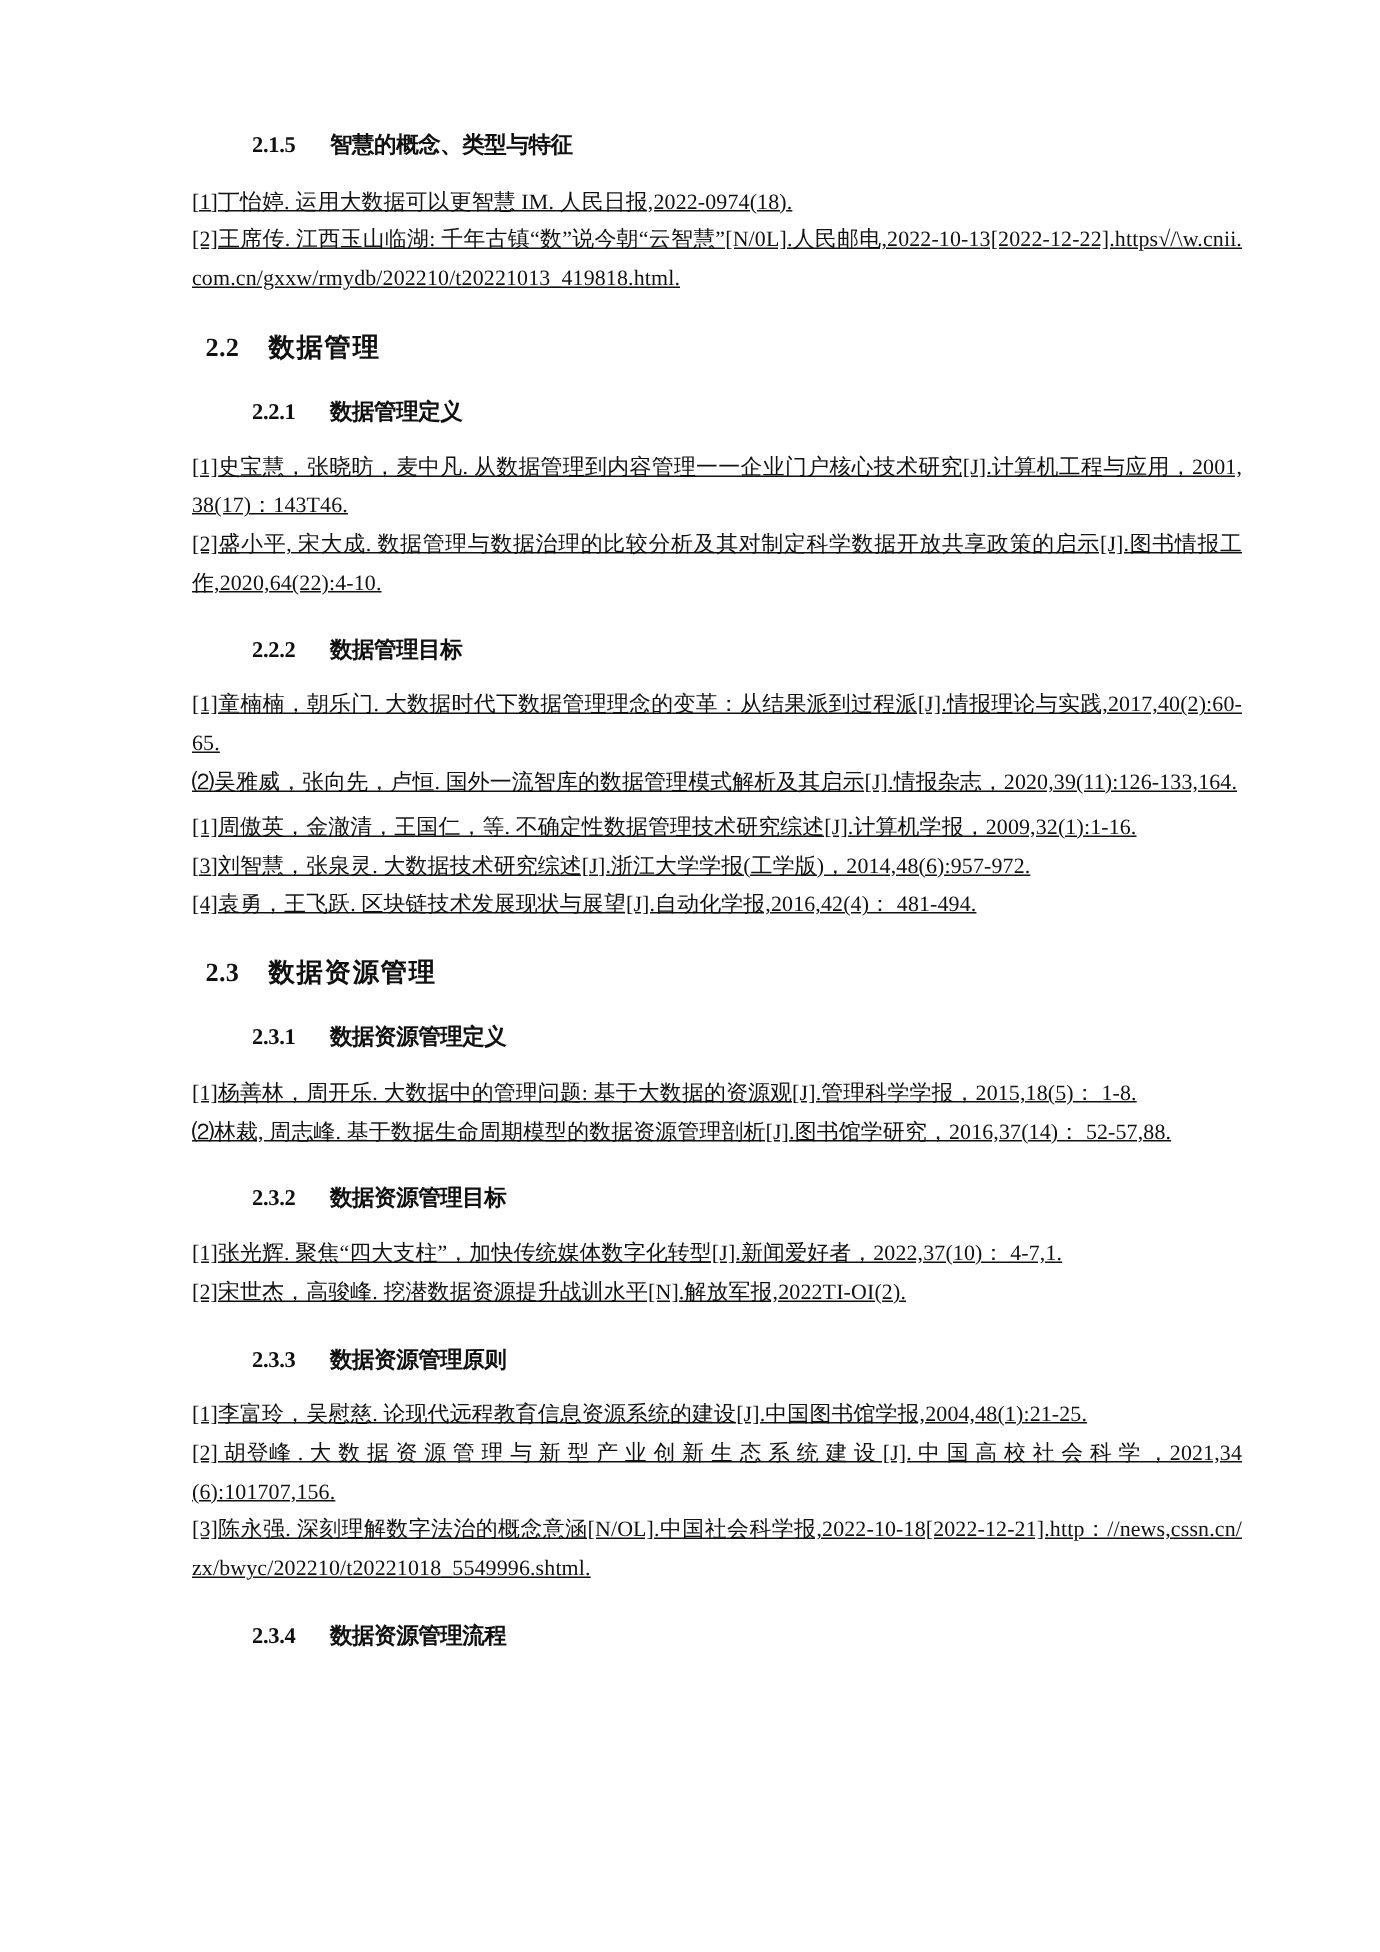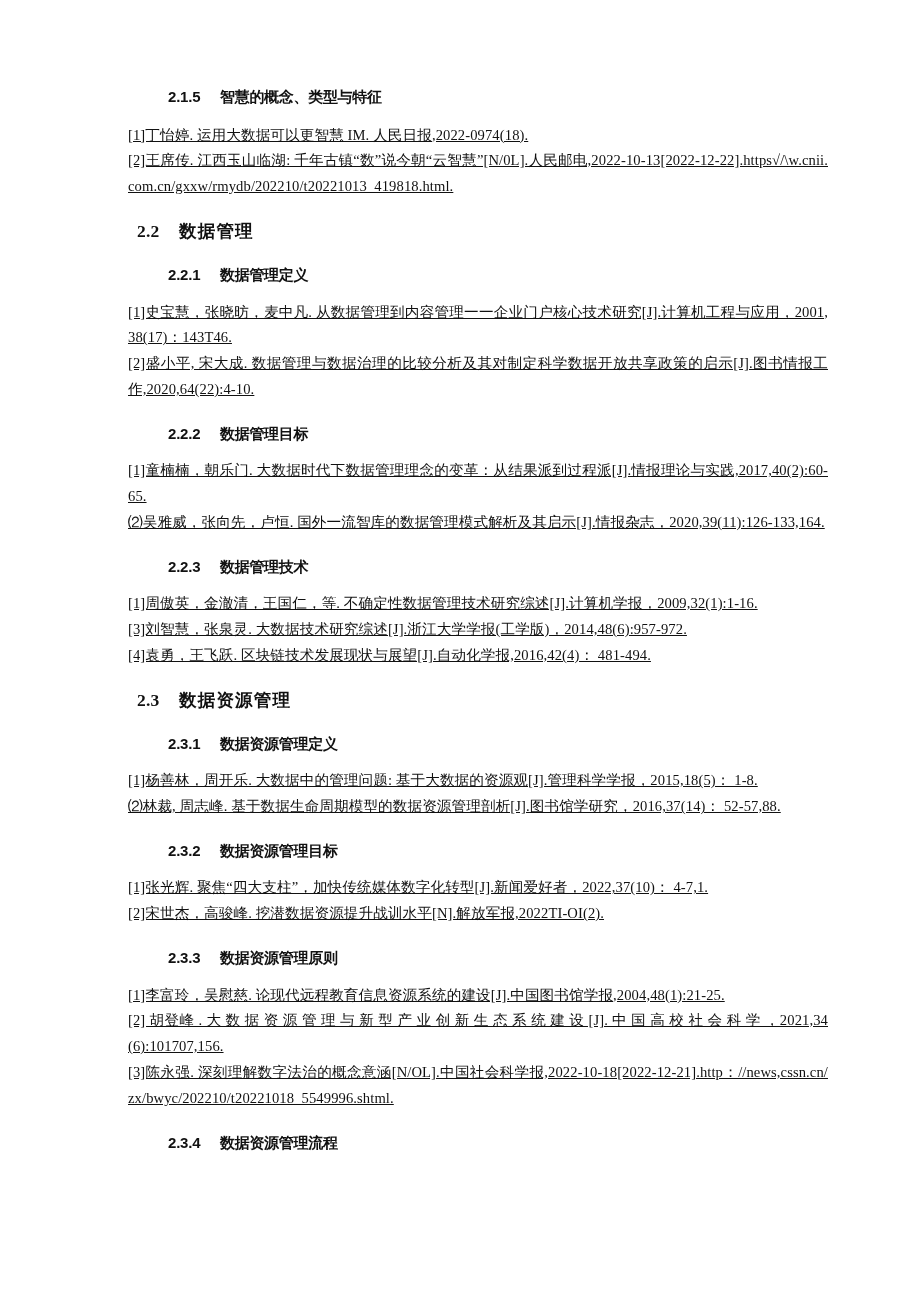--- a/index.html
+++ b/index.html
@@ -60,21 +60,21 @@
     line-height: 1.5;
     margin-left: 40px;
     margin-top: 20px;
     margin-bottom: 13px;
     white-space: nowrap;
     font-family: "Liberation Sans", "DejaVu Sans", sans-serif;
   }
   .h3 .num {
     display: inline-block;
     min-width: 52px;
-    font-family: Liberation Sans, sans-serif;
+    font-family: Liberation Serif, serif;
     font-weight: bold;
     letter-spacing: -0.2px;
   }
   .h3 .txt {
     letter-spacing: -0.3px;
     font-weight: bold;
     margin-top: 35px;
   }
   
   .h3.first {
@@ -115,21 +115,20 @@
       <div class="h3"><span class="num">2.2.1</span><span class="txt">数据管理定义</span></div>
       <div class="refs">
         <p class="ref justified">[1]史宝慧，张晓昉，麦中凡. 从数据管理到内容管理一一企业门户核心技术研究[J].计算机工程与应用，2001,38(17)：143T46.</p>
         <p class="ref justified">[2]盛小平, 宋大成. 数据管理与数据治理的比较分析及其对制定科学数据开放共享政策的启示[J].图书情报工作,2020,64(22):4-10.</p>
       </div>
       <div class="h3"><span class="num">2.2.2</span><span class="txt">数据管理目标</span></div>
       <div class="refs">
         <p class="ref justified">[1]童楠楠，朝乐门. 大数据时代下数据管理理念的变革：从结果派到过程派[J].情报理论与实践,2017,40(2):60-65.</p>
         <p class="ref justified">⑵吴雅威，张向先，卢恒. 国外一流智库的数据管理模式解析及其启示[J].情报杂志，2020,39(11):126-133,164.</p>
       </div>
-      <div class="h3"><span class="num">2.2.3</span><span class="txt">数据管理技术</span></div>
       <div class="refs">
         <p class="ref justified">[1]周傲英，金澈清，王国仁，等. 不确定性数据管理技术研究综述[J].计算机学报，2009,32(1):1-16.</p>
         <p class="ref justified">[3]刘智慧，张泉灵. 大数据技术研究综述[J].浙江大学学报(工学版)，2014,48(6):957-972.</p>
         <p class="ref justified">[4]袁勇，王飞跃. 区块链技术发展现状与展望[J].自动化学报,2016,42(4)： 481-494.</p>
       </div>
       <div class="h2"><span class="num">2.3</span><span class="txt">数据资源管理</span></div>
       <div class="h3"><span class="num">2.3.1</span><span class="txt">数据资源管理定义</span></div>
       <div class="refs">
         <p class="ref justified">[1]杨善林，周开乐. 大数据中的管理问题: 基于大数据的资源观[J].管理科学学报，2015,18(5)： 1-8.</p>
         <p class="ref justified">⑵林裁, 周志峰. 基于数据生命周期模型的数据资源管理剖析[J].图书馆学研究，2016,37(14)： 52-57,88.</p>

